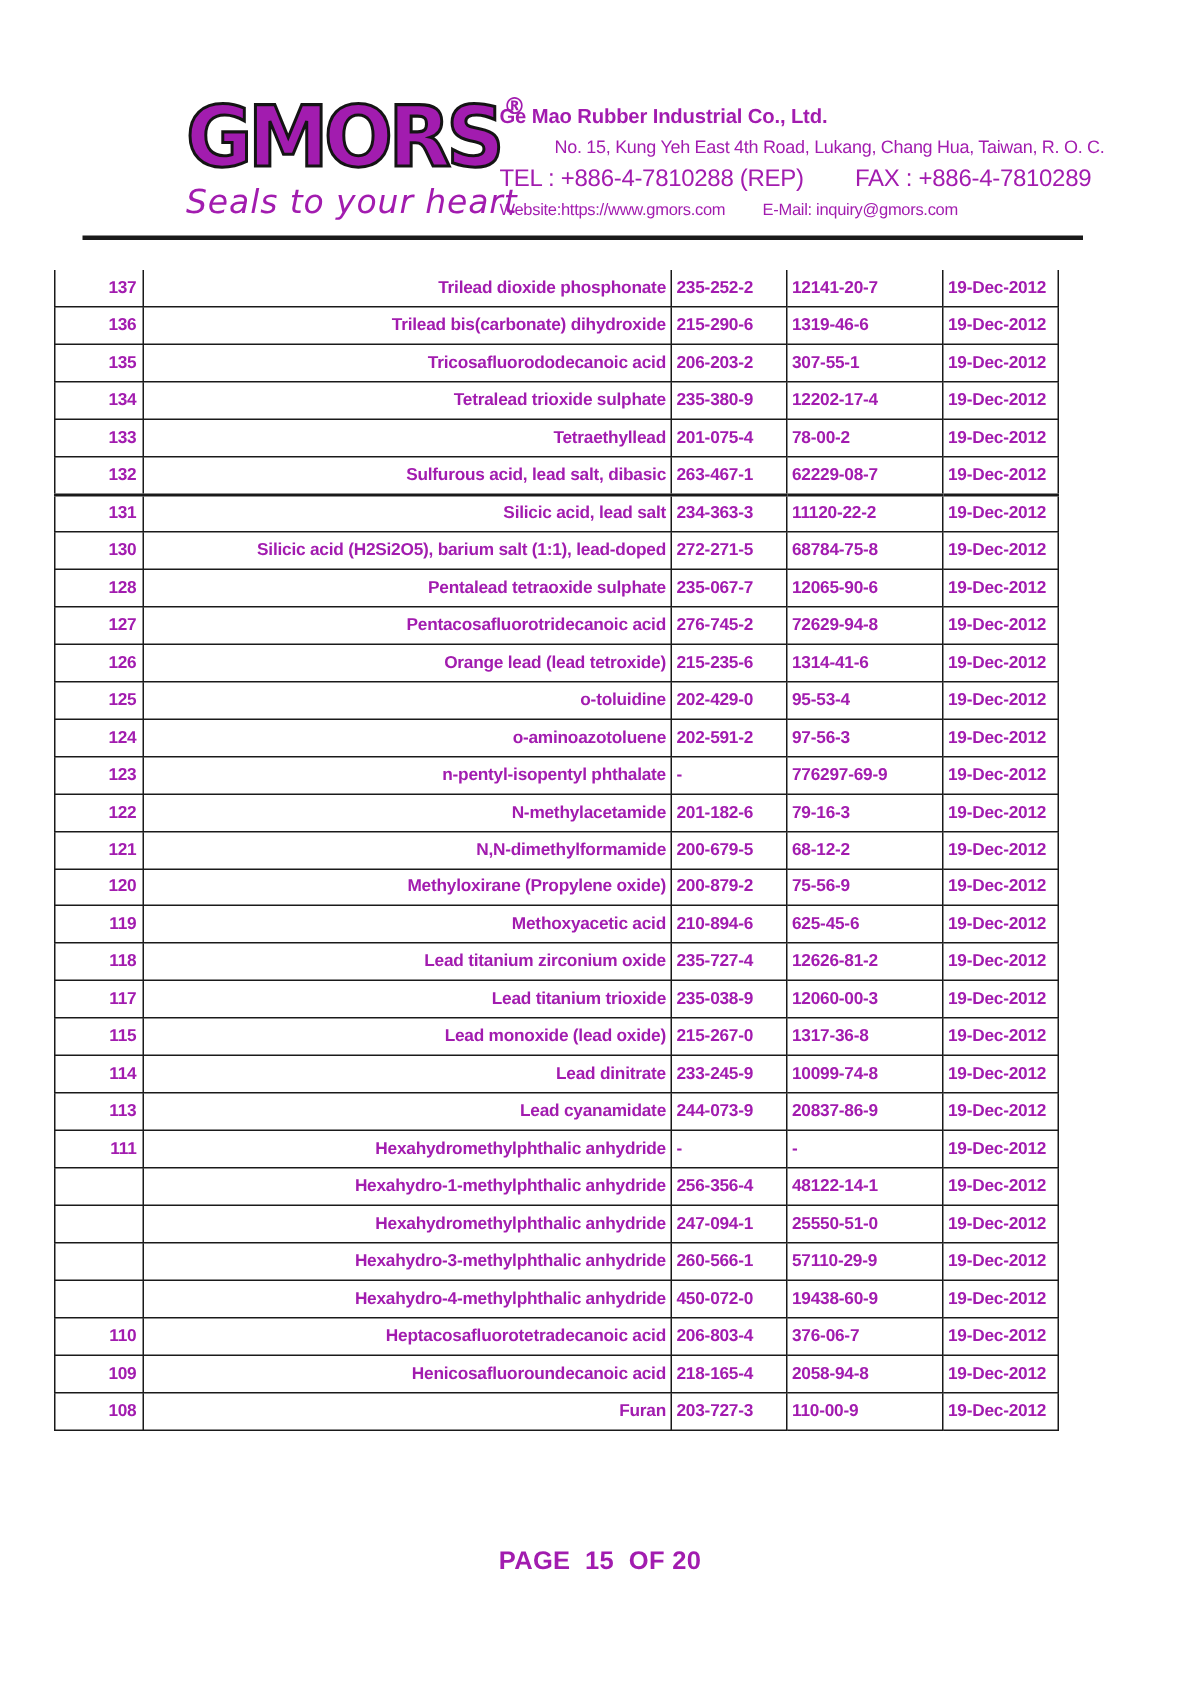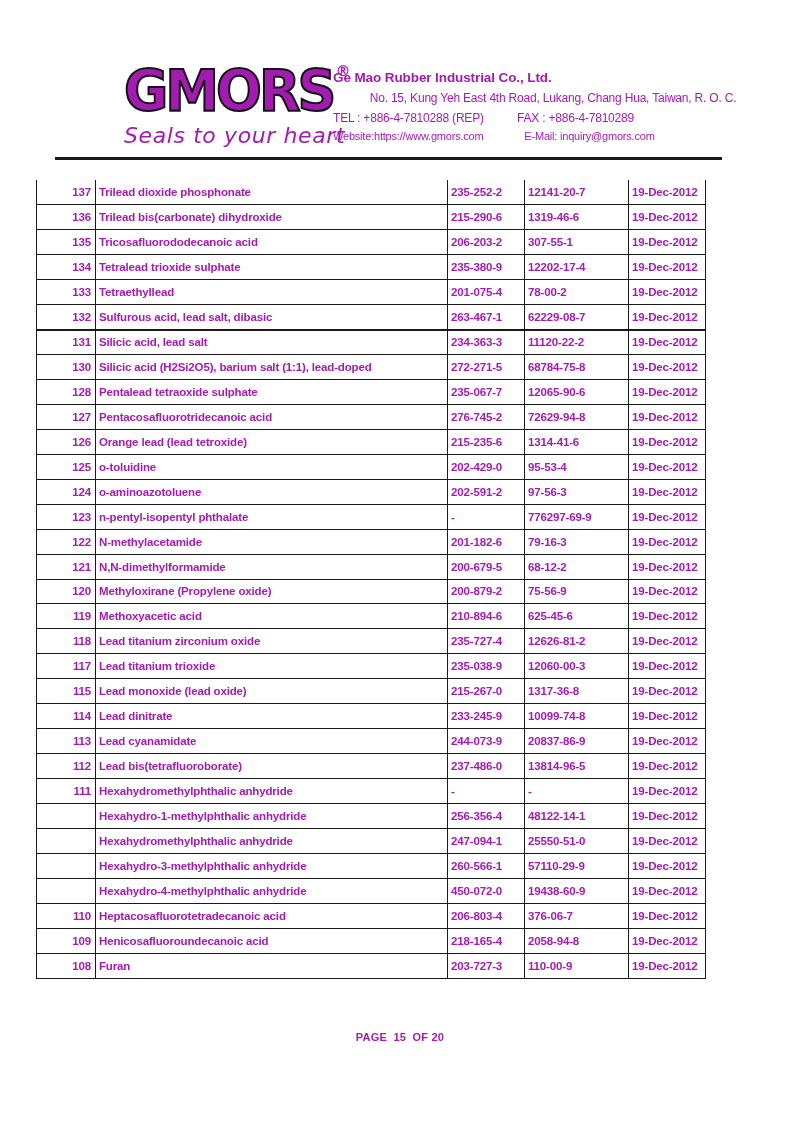--- a/index.html
+++ b/index.html
@@ -53,24 +53,24 @@
 
   .info-block {
     position: absolute;
     left: 333px;
     top: 70px;
     width: 440px;
     font-family: Liberation Sans, sans-serif;
   }
   .company-name { font-size: 13.5px; font-weight: bold; margin-bottom: 6px; letter-spacing: -0.1px; }
   .address-line { font-size: 12px; margin-bottom: 6px; letter-spacing: -0.2px; text-align: center; }
-  .telfax-line  { font-size: 12px; margin-bottom: 5px; letter-spacing: -0.2px; }
+  .telfax-line  { font-size: 16px; margin-bottom: 5px; letter-spacing: -0.2px; }
   .telfax-line .fax { margin-left: 30px; }
   .webmail-line { font-size: 11px; margin-bottom: 7px; letter-spacing: -0.2px; }
-  .webmail-line .email { margin-left: 38px; }
+  .webmail-line .email { margin-left: 22px; }
   .certs-line {
     font-size: 10.5px;
     font-style: italic;
     letter-spacing: 0.1px;
     white-space: pre;
   }
 
   .header-rule {
     position: absolute;
     left: 55px;
@@ -100,31 +100,31 @@
   }
   .chem-table tr { height: 24.94px; }
   .chem-table tr:first-child td { border-top: none; }
   .chem-table tr.page-break-row td { border-bottom-width: 2.5px; }
   .col-no   { width: 59px; }
   .col-name { width: 352px; }
   .col-ec   { width: 77px; }
   .col-cas  { width: 104px; }
   .col-date { width: 77px; }
   .c-no   { text-align: right; padding-right: 4px !important; }
-  .c-name { text-align: left; }
+  .c-name { text-align: right; }
   .c-ec, .c-cas, .c-date { text-align: left; }
 
   
   .page-footer {
     position: absolute;
     top: 1031px;
     left: 0;
     width: 100%;
     text-align: center;
-    font-size: 11px;
+    font-size: 17px;
     font-weight: bold;
     letter-spacing: 0.2px;
     white-space: pre;
   }
 </style>
 </head>
 <body>
 
 <div class="page">
 
@@ -338,27 +338,20 @@
   </tr>
 
   <tr>
     <td class="c-no">113</td>
     <td class="c-name">Lead cyanamidate</td>
     <td class="c-ec">244-073-9</td>
     <td class="c-cas">20837-86-9</td>
     <td class="c-date">19-Dec-2012</td>
   </tr>
 
-  <tr>
-    <td class="c-no">112</td>
-    <td class="c-name">Lead bis(tetrafluoroborate)</td>
-    <td class="c-ec">237-486-0</td>
-    <td class="c-cas">13814-96-5</td>
-    <td class="c-date">19-Dec-2012</td>
-  </tr>
 
   <tr>
     <td class="c-no">111</td>
     <td class="c-name">Hexahydromethylphthalic anhydride</td>
     <td class="c-ec">-</td>
     <td class="c-cas">-</td>
     <td class="c-date">19-Dec-2012</td>
   </tr>
 
   <tr>

